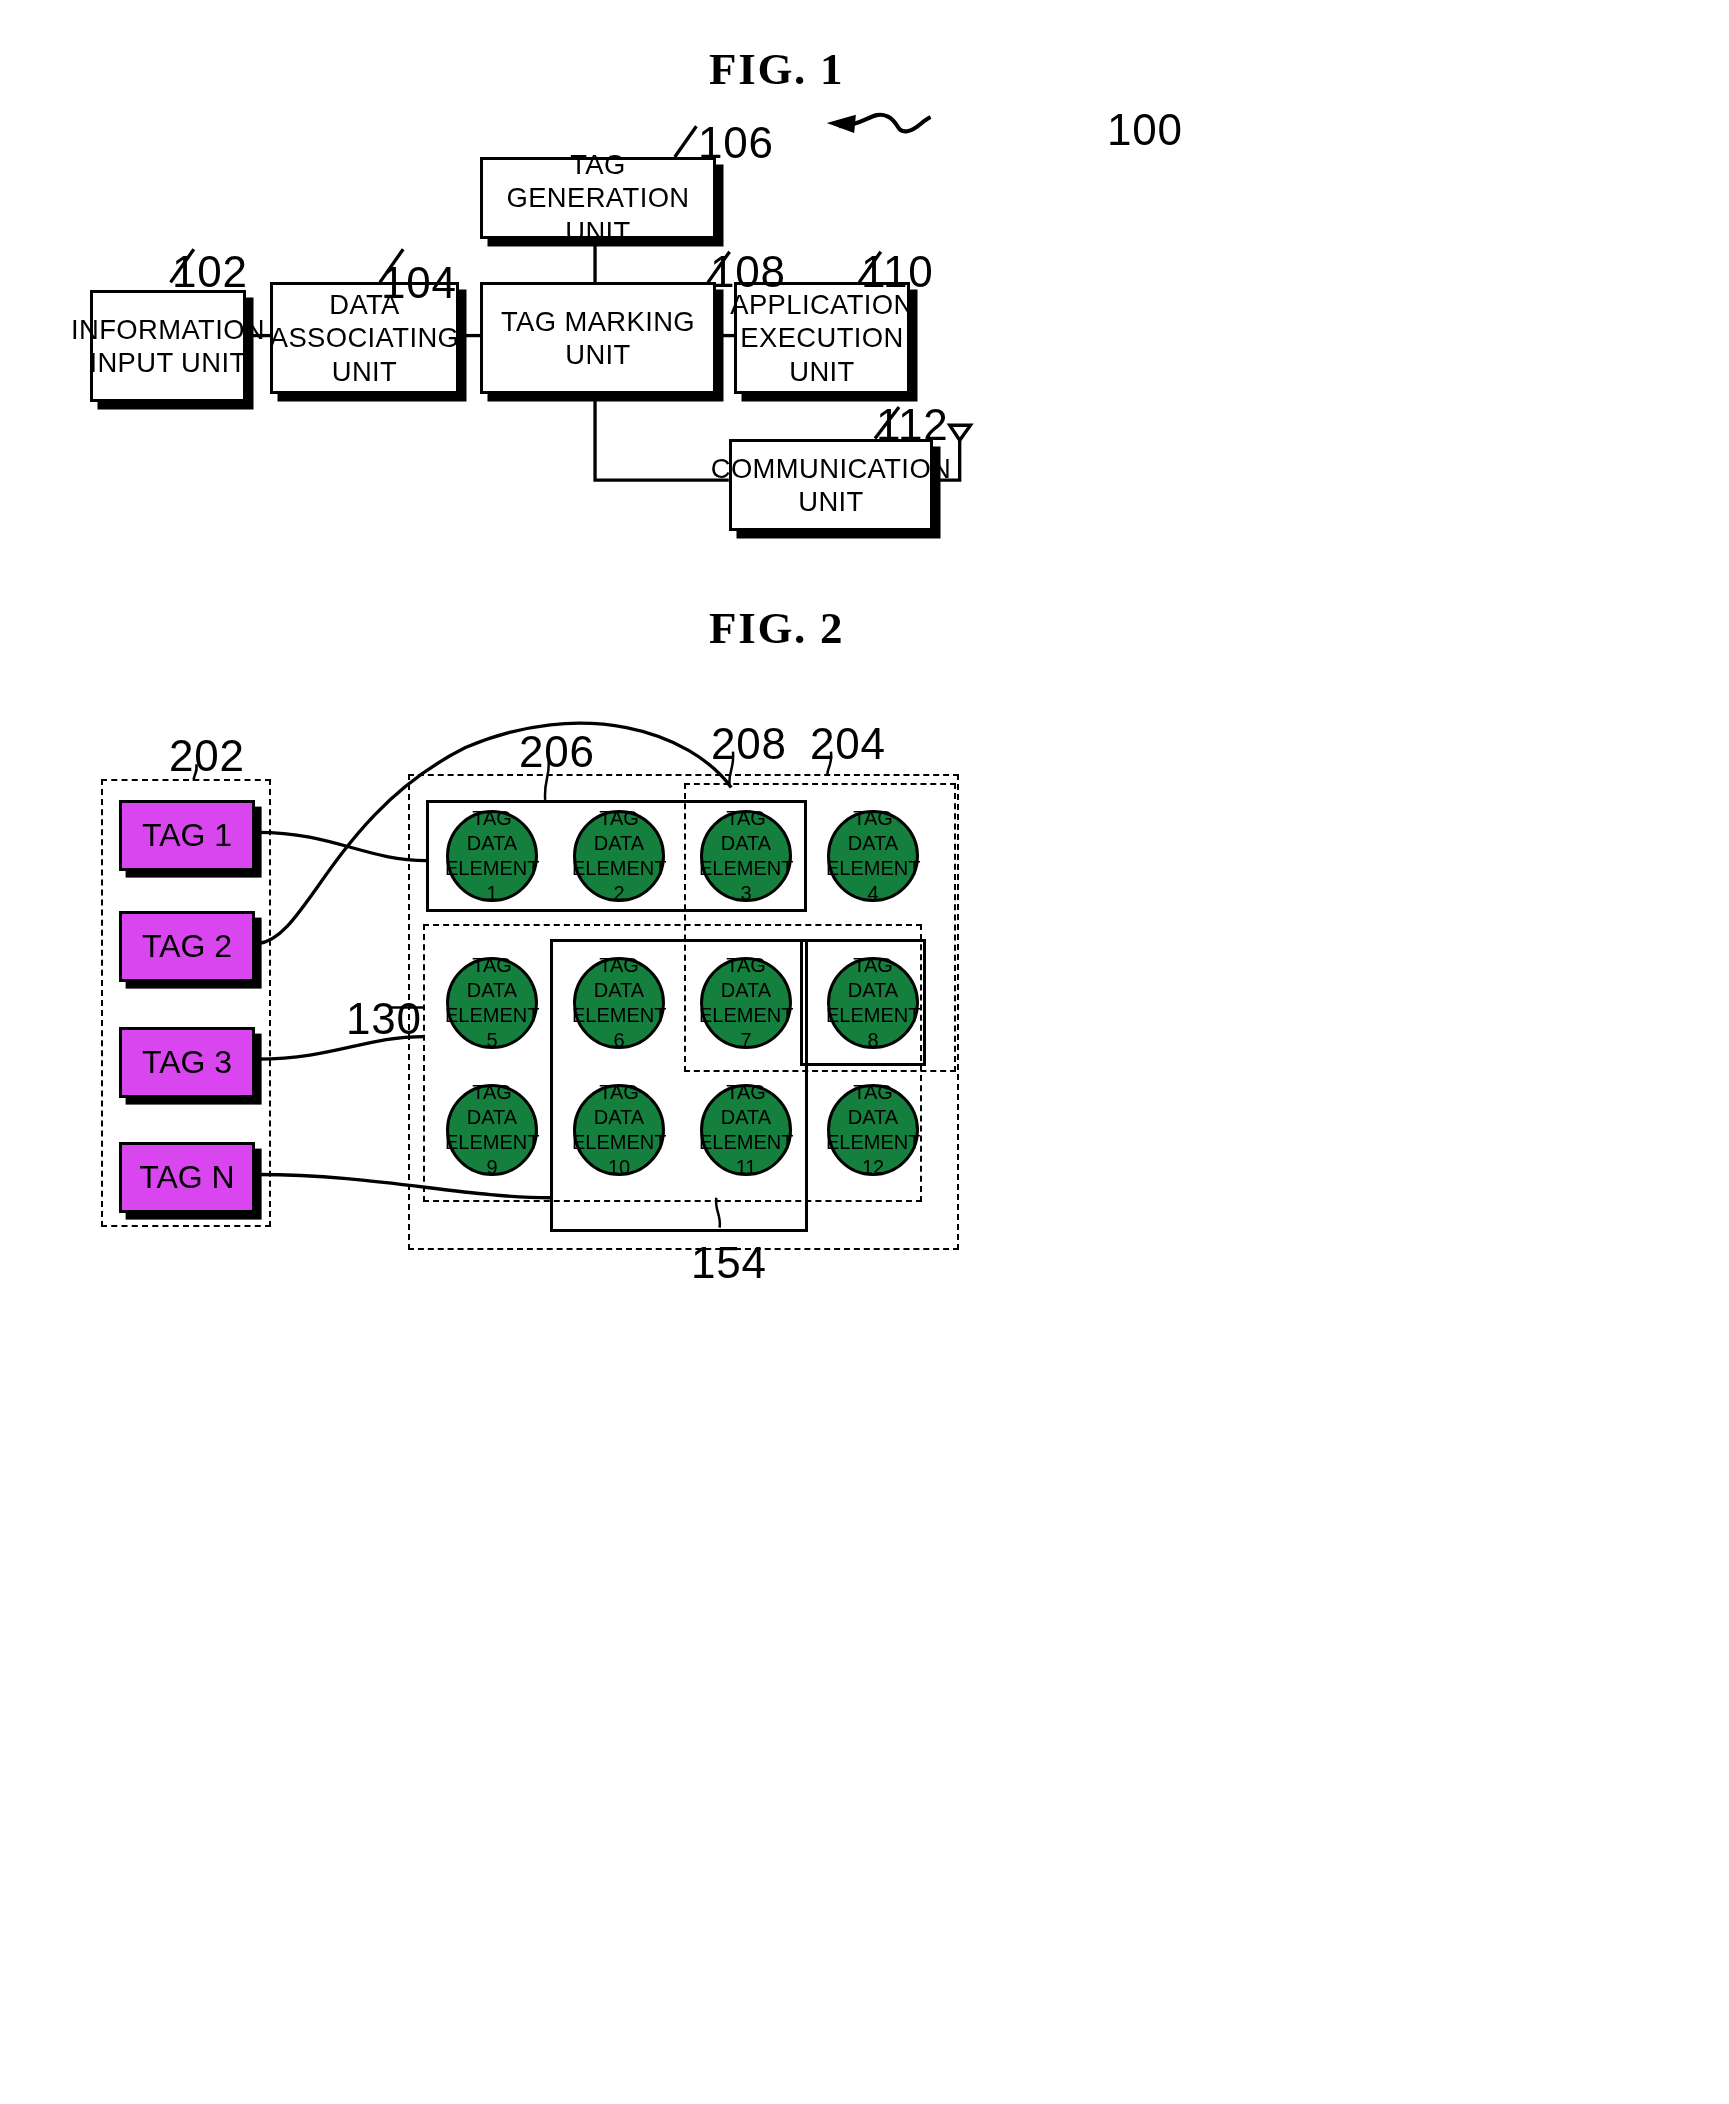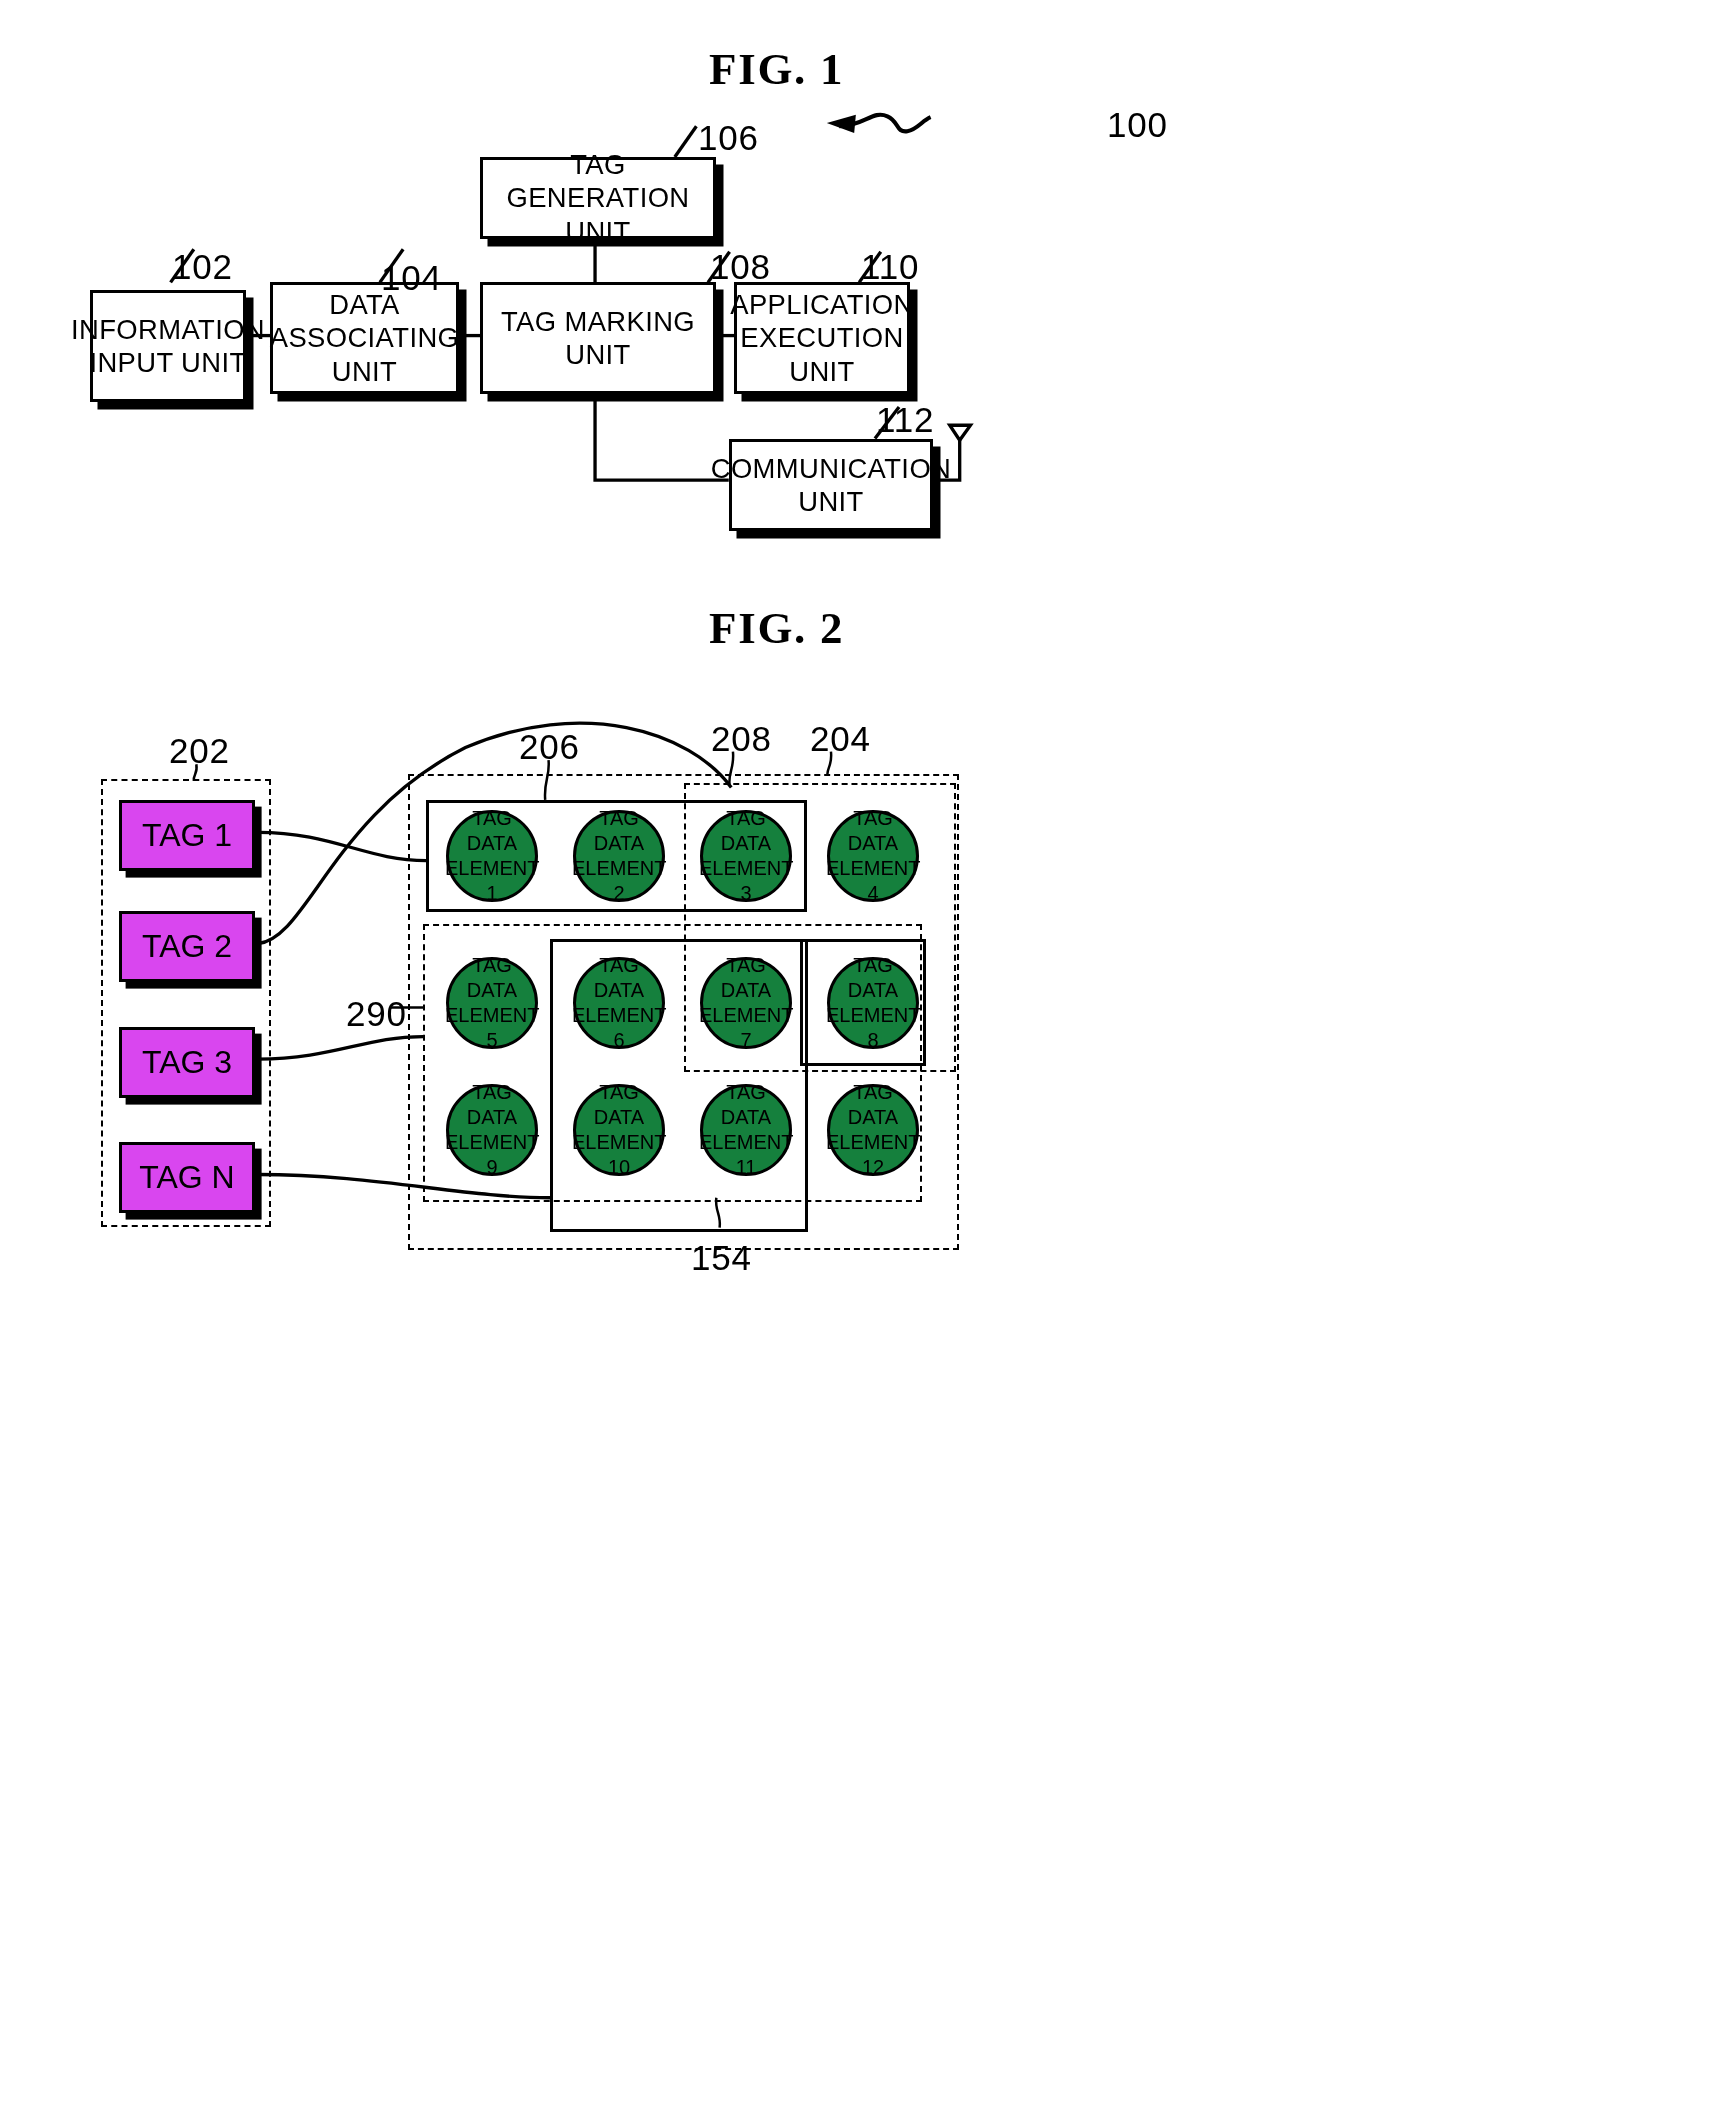--- a/index.html
+++ b/index.html
@@ -6,21 +6,21 @@
   body{width:1730px;height:2104px;position:relative;
        font-family:"Liberation Sans",sans-serif;color:#000;overflow:hidden;}
   .fig-title{position:absolute;font-family:"Liberation Serif",serif;
              font-size:45px;font-weight:700;letter-spacing:1.7px;}
   .root-svg{position:absolute;left:0;top:0;width:1730px;height:2104px;}
   
   .blk{position:absolute;border:3.3px solid #000;background:#fff;
        box-shadow:7.5px 7.5px 0 #000;display:flex;align-items:center;
        justify-content:center;text-align:center;line-height:1.22;
        font-size:27.4px;letter-spacing:0.4px;z-index:4;}
-  .refnum{position:absolute;font-size:35px;font-family:"Liberation Sans",sans-serif;
+  .refnum{position:absolute;font-size:44px;font-family:"Liberation Sans",sans-serif;
           letter-spacing:0.8px;z-index:6;text-align:center;}
   
   .tagbox{position:absolute;border:3.3px solid #000;background:#d946ef;
           box-shadow:6.6px 6.6px 0 #000;display:flex;align-items:center;
           justify-content:center;font-size:32px;z-index:5;}
   .dashbox{position:absolute;border:2.5px dashed #000;background:transparent;z-index:2;}
   .solidbox{position:absolute;border:3.3px solid #000;background:transparent;z-index:3;}
   .tde{position:absolute;border:3.3px solid #000;border-radius:50%;
        background:#15803d;display:flex;flex-direction:column;align-items:center;
        justify-content:center;text-align:center;font-size:20px;line-height:1.25;
@@ -100,21 +100,21 @@
   <span style="white-space:pre-line;">COMMUNICATION
 UNIT</span>
 </div>
 
 <div class="fig-title" style="left:709px;top:602px;">FIG.  2</div>
 
 <div class="refnum" style="left:169px;top:731px;">202</div>
 <div class="refnum" style="left:519px;top:727px;">206</div>
 <div class="refnum" style="left:711px;top:719px;">208</div>
 <div class="refnum" style="left:810px;top:719px;">204</div>
-<div class="refnum" style="left:346px;top:994px;">290</div>
+<div class="refnum" style="left:346px;top:994px;">130</div>
 <div class="refnum" style="left:691px;top:1238px;">154</div>
 
 <div class="dashbox" style="left:101px;top:779px;width:166px;height:444px;"></div>
 
 <div class="dashbox" style="left:408px;top:774px;width:547px;height:472px;"></div>
 
 <div class="solidbox" style="left:426px;top:800px;width:375px;height:106px;"></div>
 
 <div class="dashbox" style="left:684px;top:783px;width:268px;height:285px;"></div>
 

